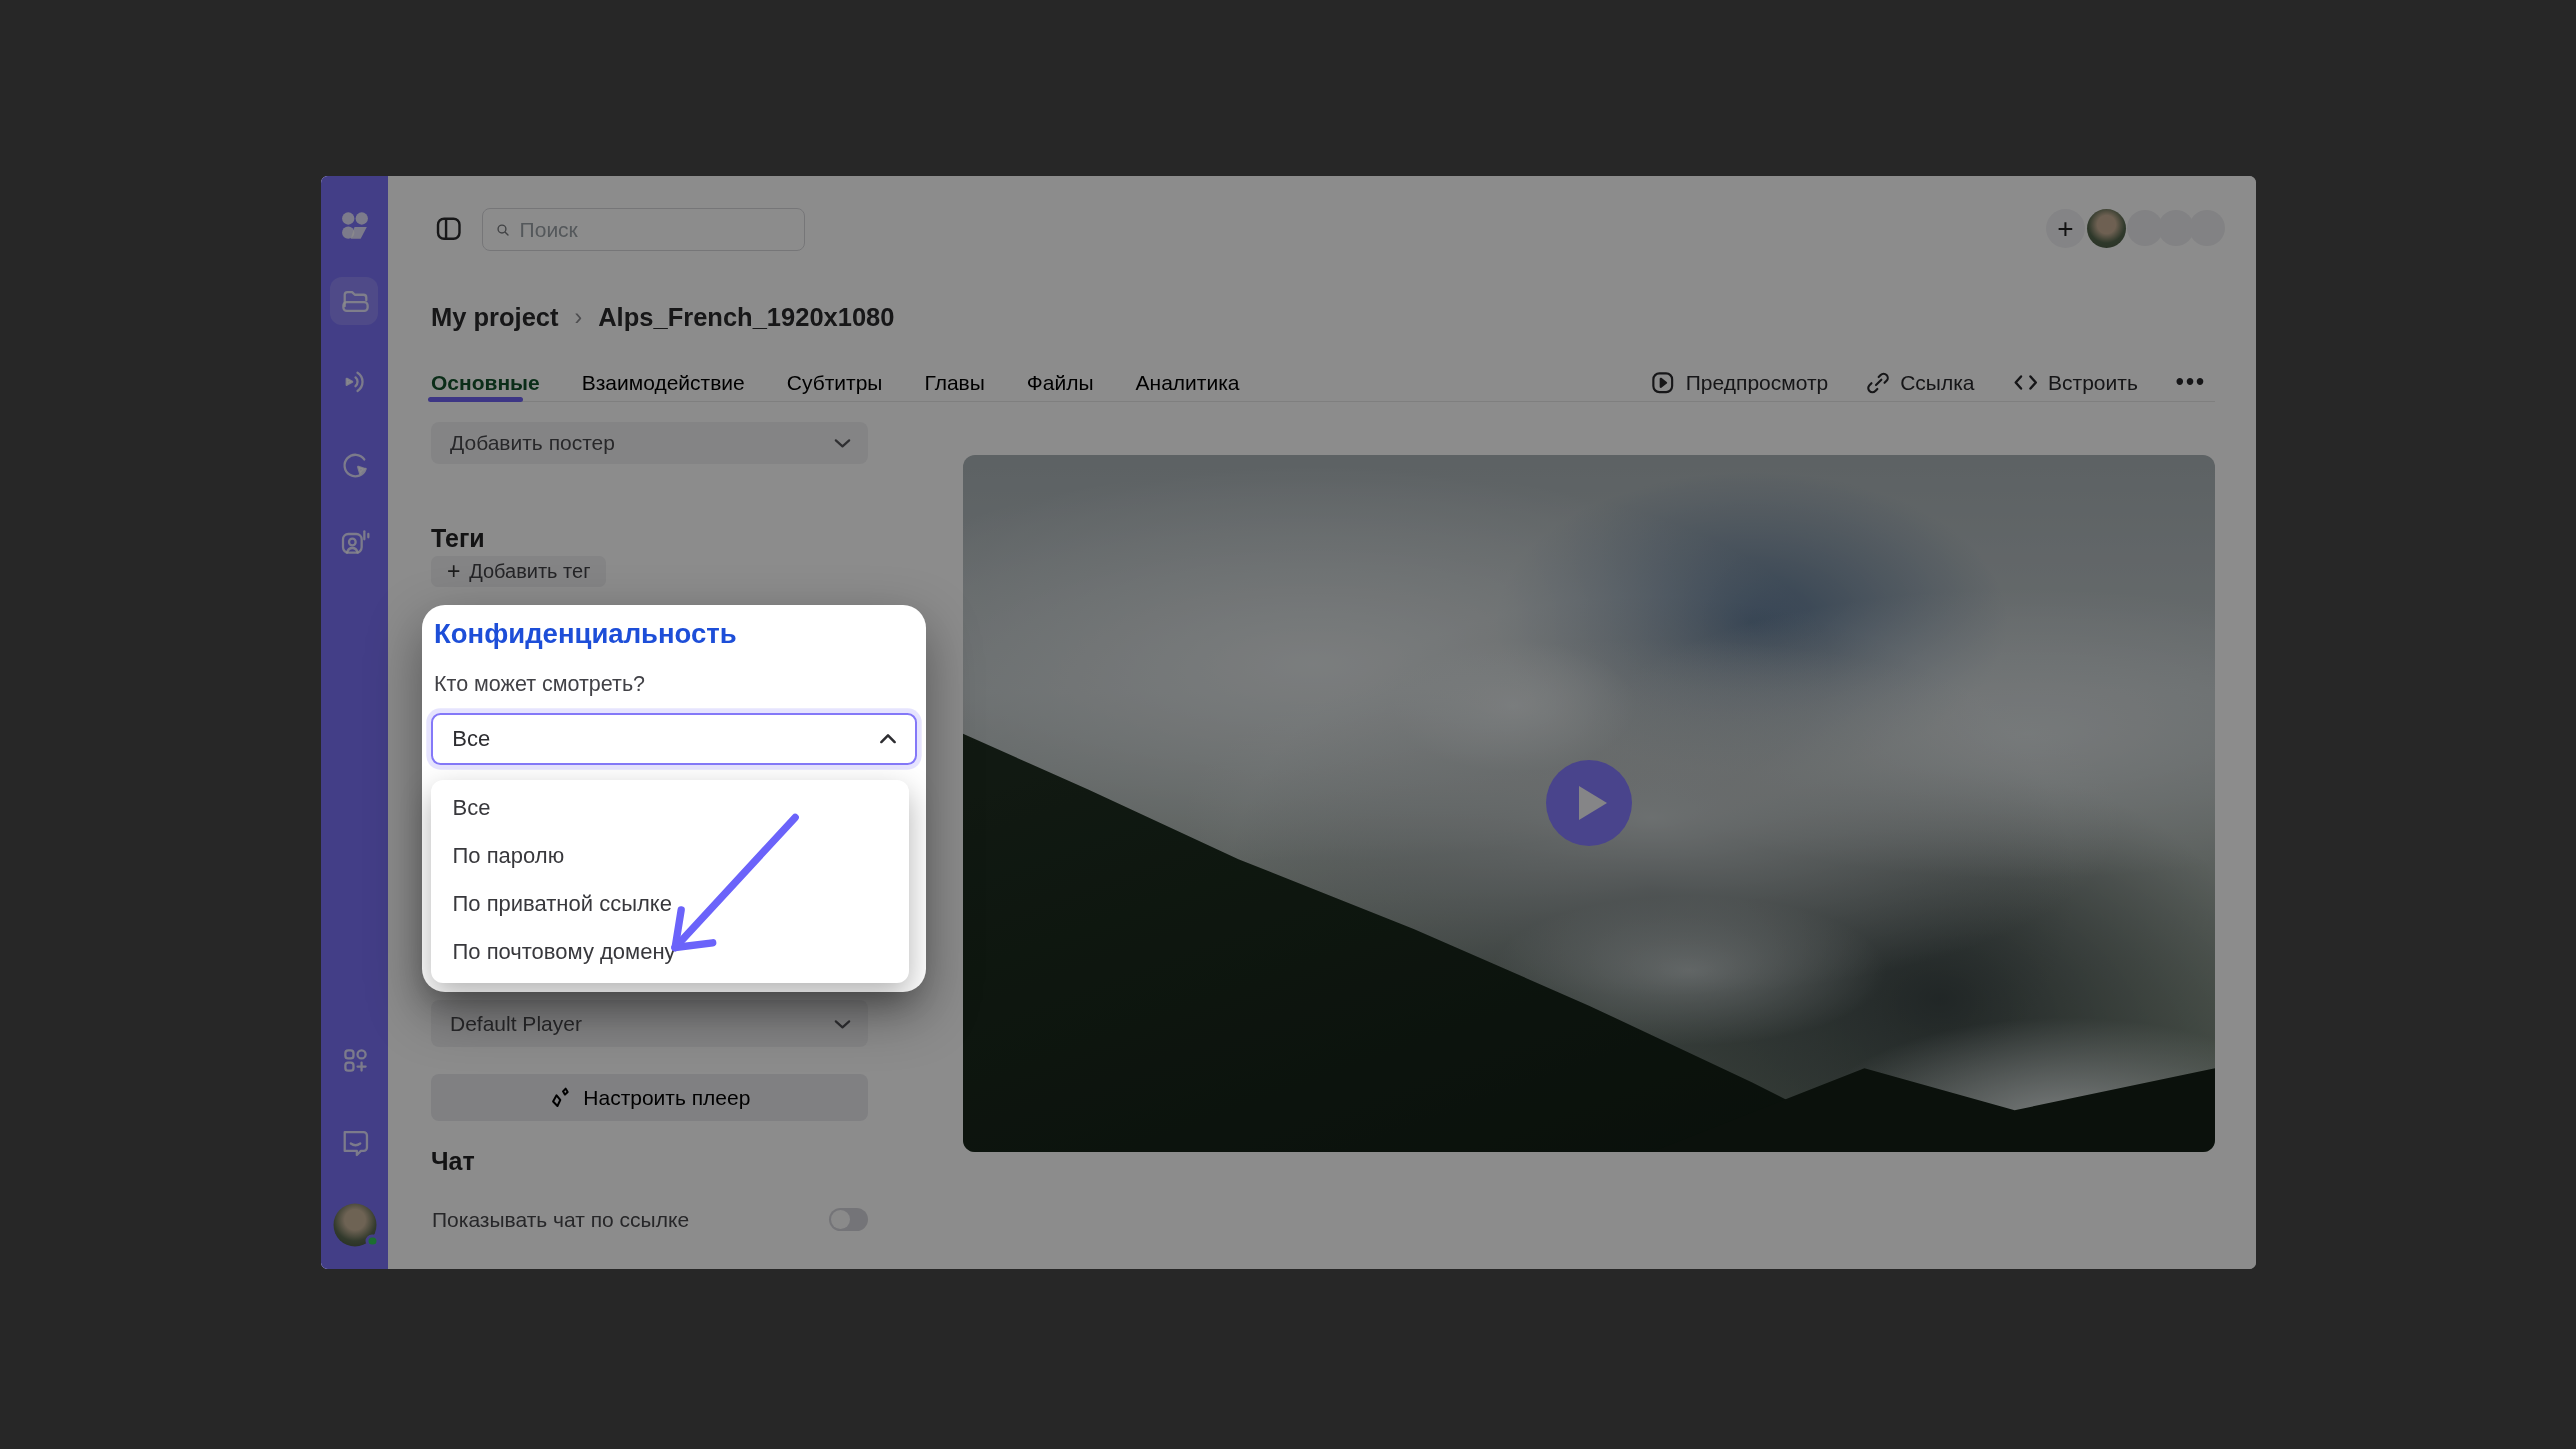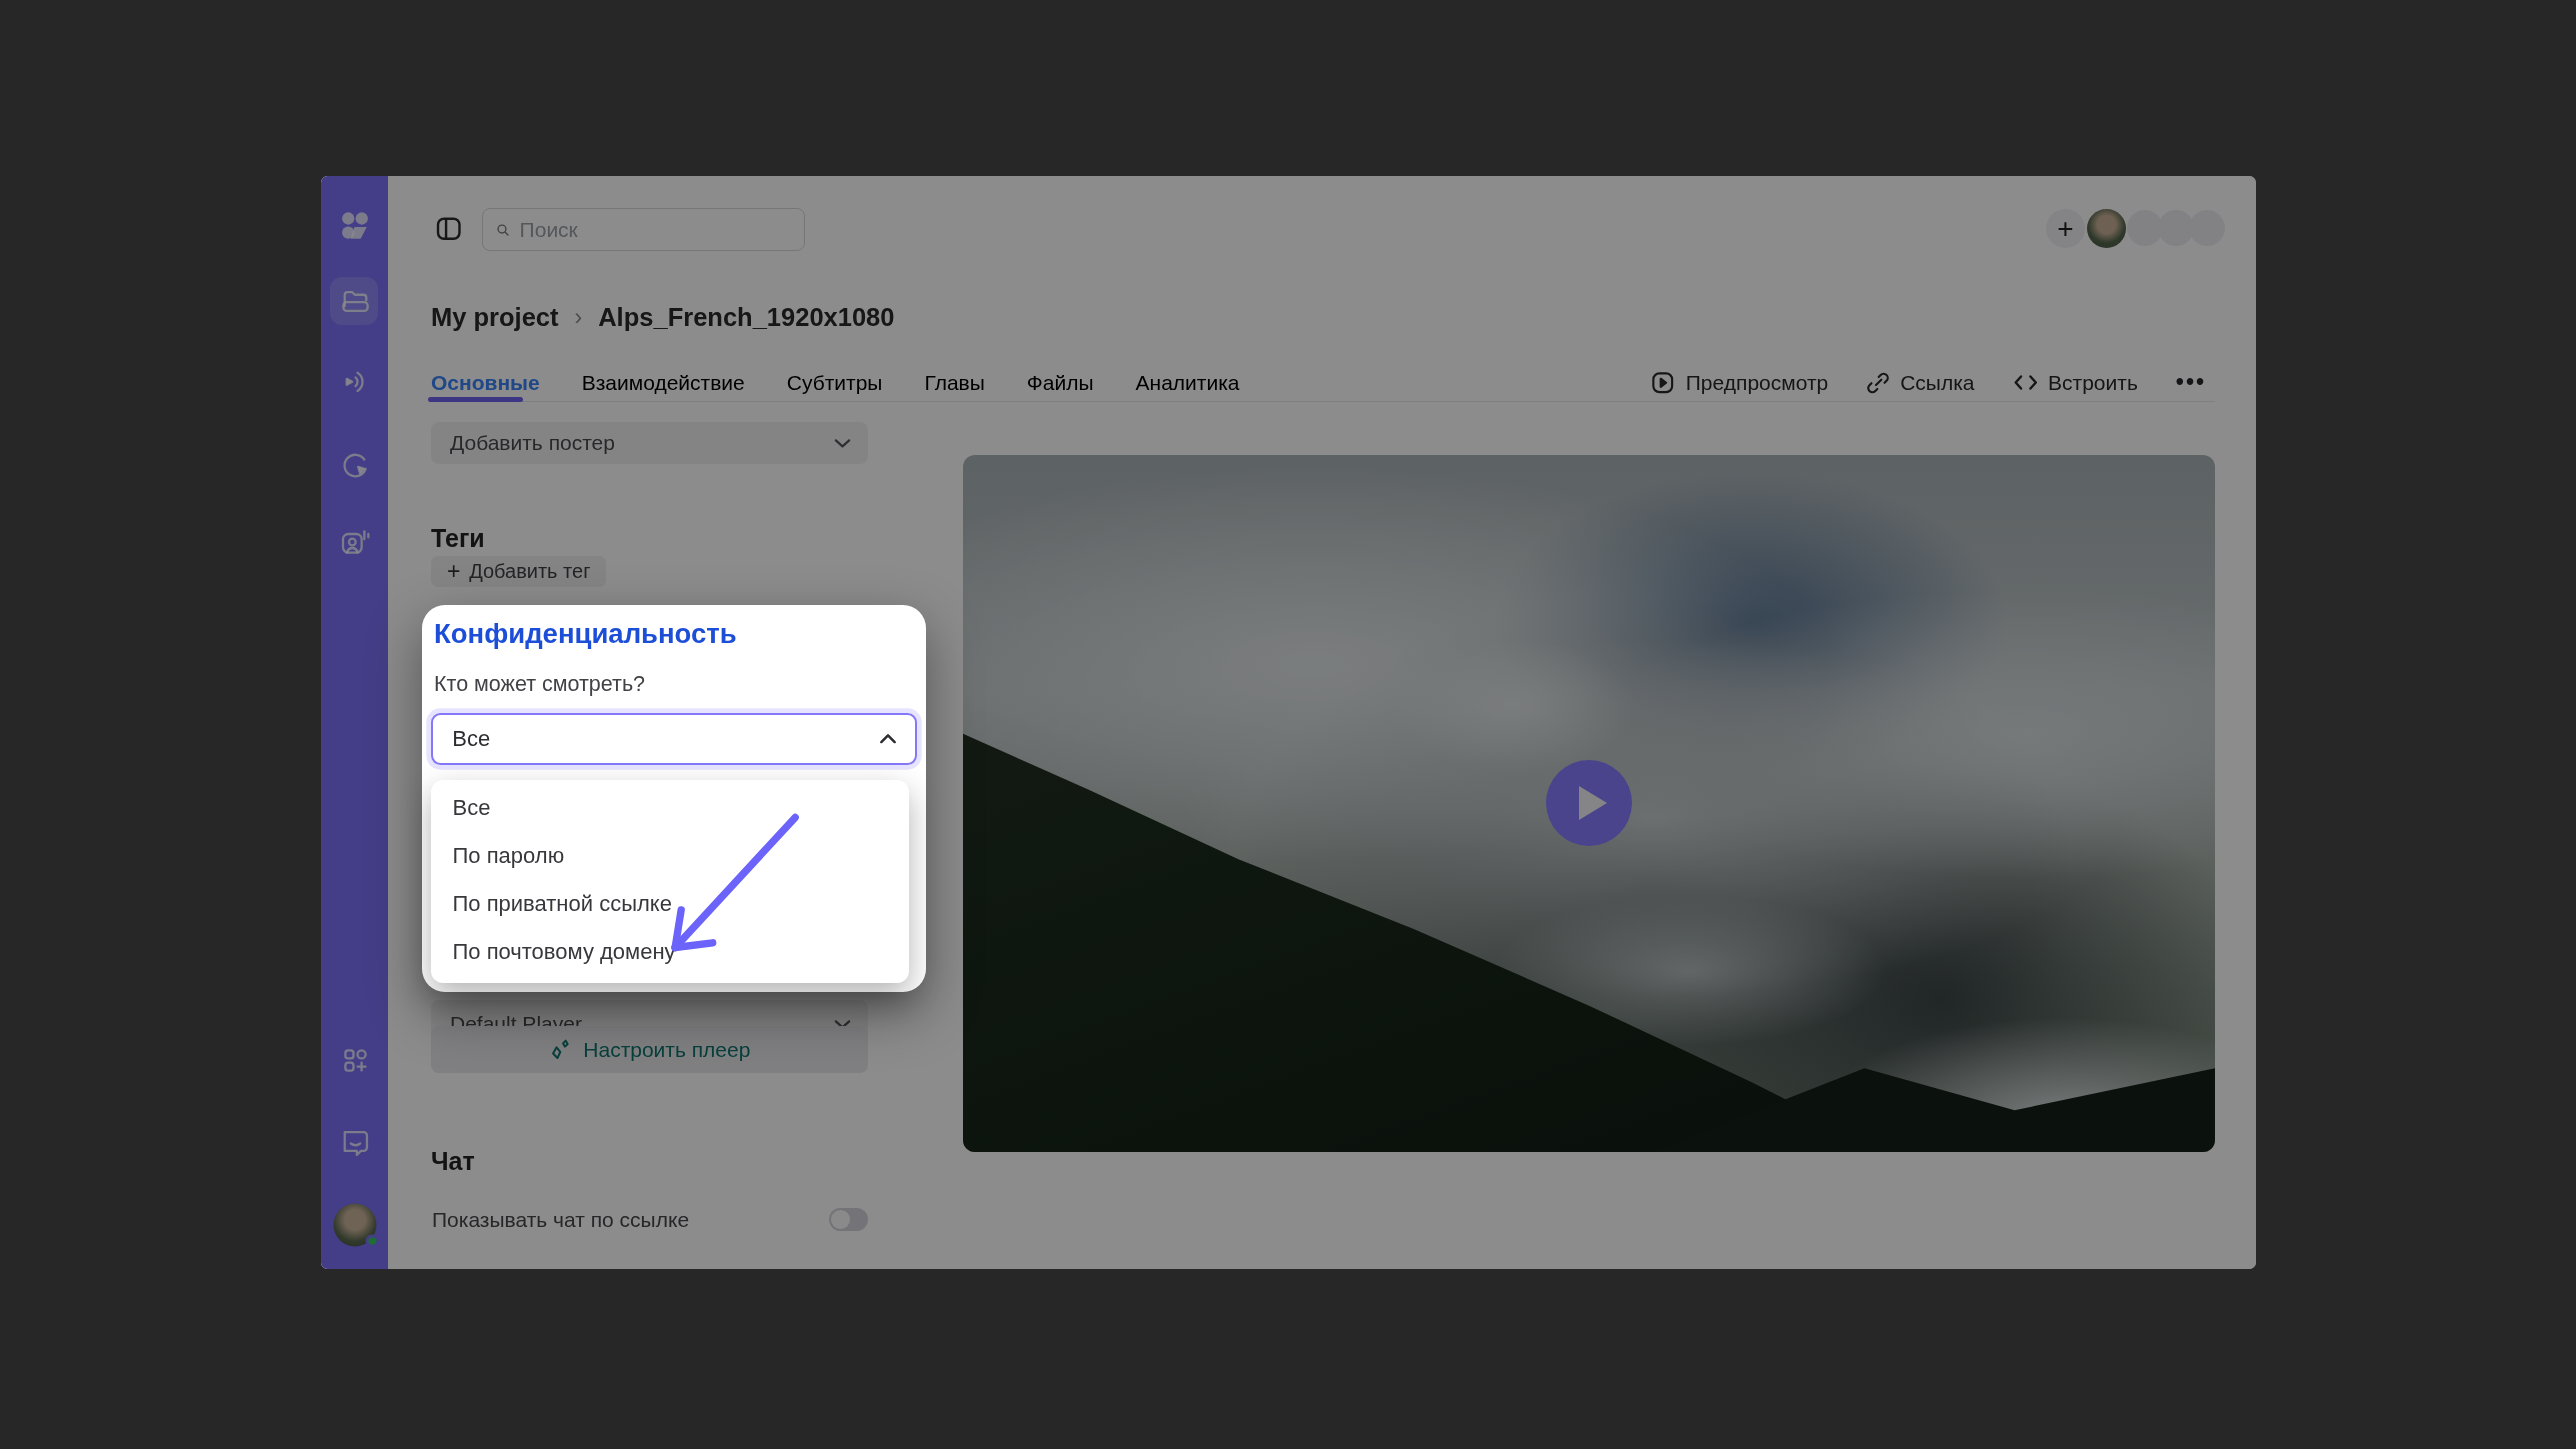--- a/index.html
+++ b/index.html
@@ -38,39 +38,39 @@
   .tb-skel { position:absolute; top:34px; width:36px; height:36px; border-radius:50%; background:#ededf0; }
 
   
   .breadcrumb { position:absolute; left:110px; top:125px; height:32px; display:flex; align-items:center; gap:16px;
                 font-size:25.5px; font-weight:700; color:#2a2a2c; }
   .breadcrumb .sep { color:#8d8d91; font-weight:400; font-size:23px; }
 
   
   .tabs { position:absolute; left:110px; top:189px; height:35px; display:flex; gap:42px; align-items:center; }
   .tab  { font-size:21px; color:#000000; font-weight:400; }
-  .tab.active { color:#3b82f6; font-weight:700; }
+  .tab.active { color:#14532d; font-weight:700; }
   .tab-underline { position:absolute; left:107px; top:221px; width:95px; height:4.7px; border-radius:2.7px; background:#6f63f2; }
   .tab-divider { position:absolute; left:110px; top:225px; width:1784px; height:1.3px; background:rgba(0,0,0,.09); }
   .actions { position:absolute; top:189px; right:50px; height:35px; display:flex; gap:38px; align-items:center; }
   .action { display:flex; align-items:center; gap:10px; font-size:21px; font-weight:500; color:#29292c; }
   .action svg { color:#29292c; }
   .action.more { font-size:23px; letter-spacing:2px; font-weight:700; }
 
   
   .select-box { position:absolute; left:110px; width:437px; border-radius:8px; background:#f1f1f3;
                 display:flex; align-items:center; justify-content:space-between; padding:0 16px 0 19px;
                 font-size:21px; color:#4a4a4e; }
   .sec-title { position:absolute; left:110px; font-size:25px; font-weight:700; color:#242426; }
   .chip { position:absolute; left:110px; top:380px; height:31px; border-radius:6.7px; background:#f0f0f2;
           display:inline-flex; align-items:center; padding:0 16px; gap:8.7px; font-size:20px; color:#434347; }
   .chip .plus { font-size:23px; font-weight:500; color:#333; line-height:1; }
-  .btn-player { position:absolute; left:110px; top:850px; width:437px; height:47px; border-radius:8px;
+  .btn-player { position:absolute; left:110px; top:898px; width:437px; height:47px; border-radius:8px;
                 background:#e9e9ed; display:flex; align-items:center; justify-content:center; gap:10.7px;
-                font-size:21px; font-weight:500; color:#0f766e; }
+                font-size:21px; font-weight:500; color:#000000; }
   .chat-label { position:absolute; left:111px; top:1028px; height:31px; display:flex; align-items:center;
                 font-size:21px; color:#47474b; }
   .toggle { position:absolute; left:508px; top:1032px; width:39px; height:23px; border-radius:11.4px; background:#d4d4da; }
   .toggle .knob { position:absolute; left:2px; top:2px; width:19px; height:19px; border-radius:50%; background:#fbfbfc; }
 
   
   .video { position:absolute; left:642px; top:279px; width:1252px; height:697px; border-radius:12px; overflow:hidden;
            background:linear-gradient(180deg,#a9b2b6 0%,#bec6c8 34%,#a7b0ab 58%,#8b988c 78%,#6e7d6e 100%); }
   .video .lyr { position:absolute; inset:0; }
   .v-bluesky { background:radial-gradient(ellipse 376px 221px at 63% 24%, rgba(73,104,140,.85), rgba(73,104,140,0) 68%); }

